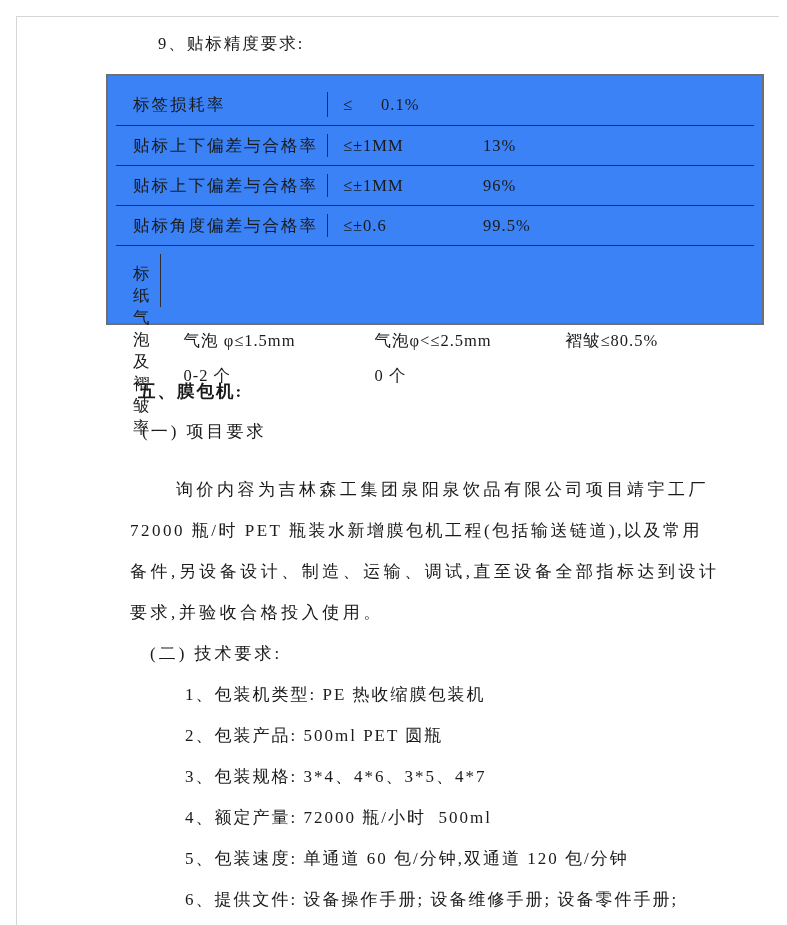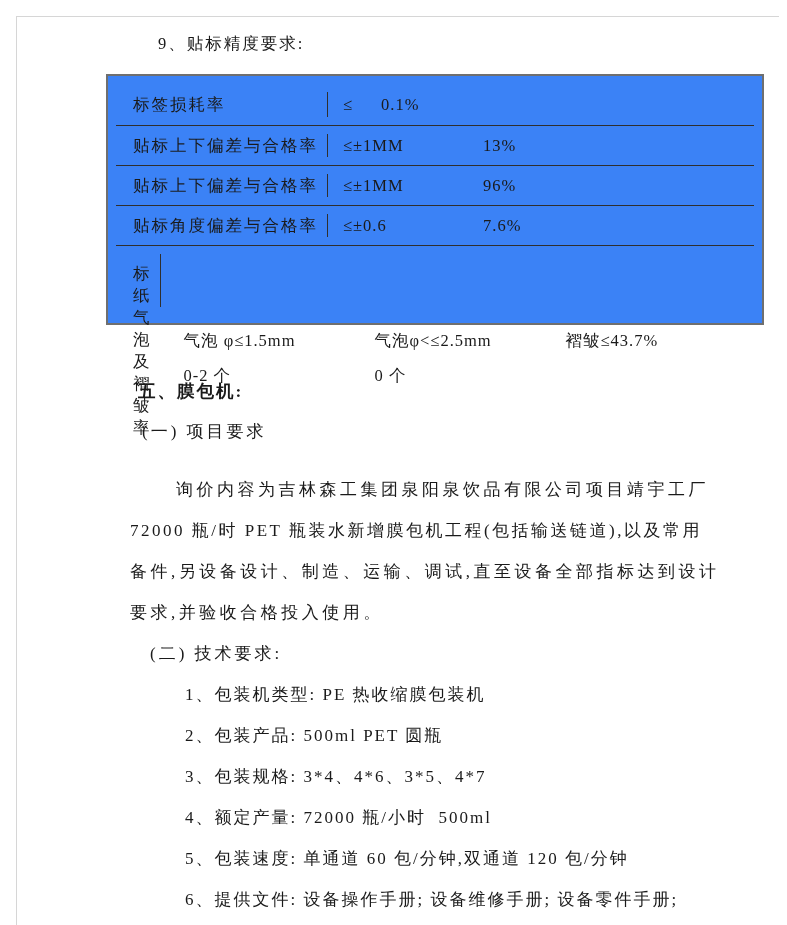--- a/index.html
+++ b/index.html
@@ -114,34 +114,34 @@
       <div class="tcell-label">贴标上下偏差与合格率</div>
       <div class="tcell-value">
         <span class="spec">≤±1MM</span>
         <span class="rate">96%</span>
       </div>
     </div>
     <div class="trow r4">
       <div class="tcell-label">贴标角度偏差与合格率</div>
       <div class="tcell-value">
         <span class="spec">≤±0.6</span>
-        <span class="rate">7.6%</span>
+        <span class="rate">99.5%</span>
       </div>
     </div>
     <div class="trow r5">
       <div class="tcell-label">标纸气泡及褶皱率</div>
       <div class="tcell-value">
         <div class="bline">
           <span class="bspec">气泡 φ≤1.5mm</span><span class="rate">0-2 个</span>
         </div>
         <div class="bline">
           <span class="bspec">气泡φ&lt;≤2.5mm</span><span class="rate">0 个</span>
         </div>
         <div class="bline">
-          <span class="bspec">褶皱≤43.7%</span><span class="rate"></span>
+          <span class="bspec">褶皱≤80.5%</span><span class="rate"></span>
         </div>
       </div>
     </div>
   </div>
 
   <div class="sec5-title">五、膜包机:</div>
   <div class="sub1">(一) 项目要求</div>
 
   <div class="body-block">
     <div class="bl para-first">询价内容为吉林森工集团泉阳泉饮品有限公司项目靖宇工厂</div>

